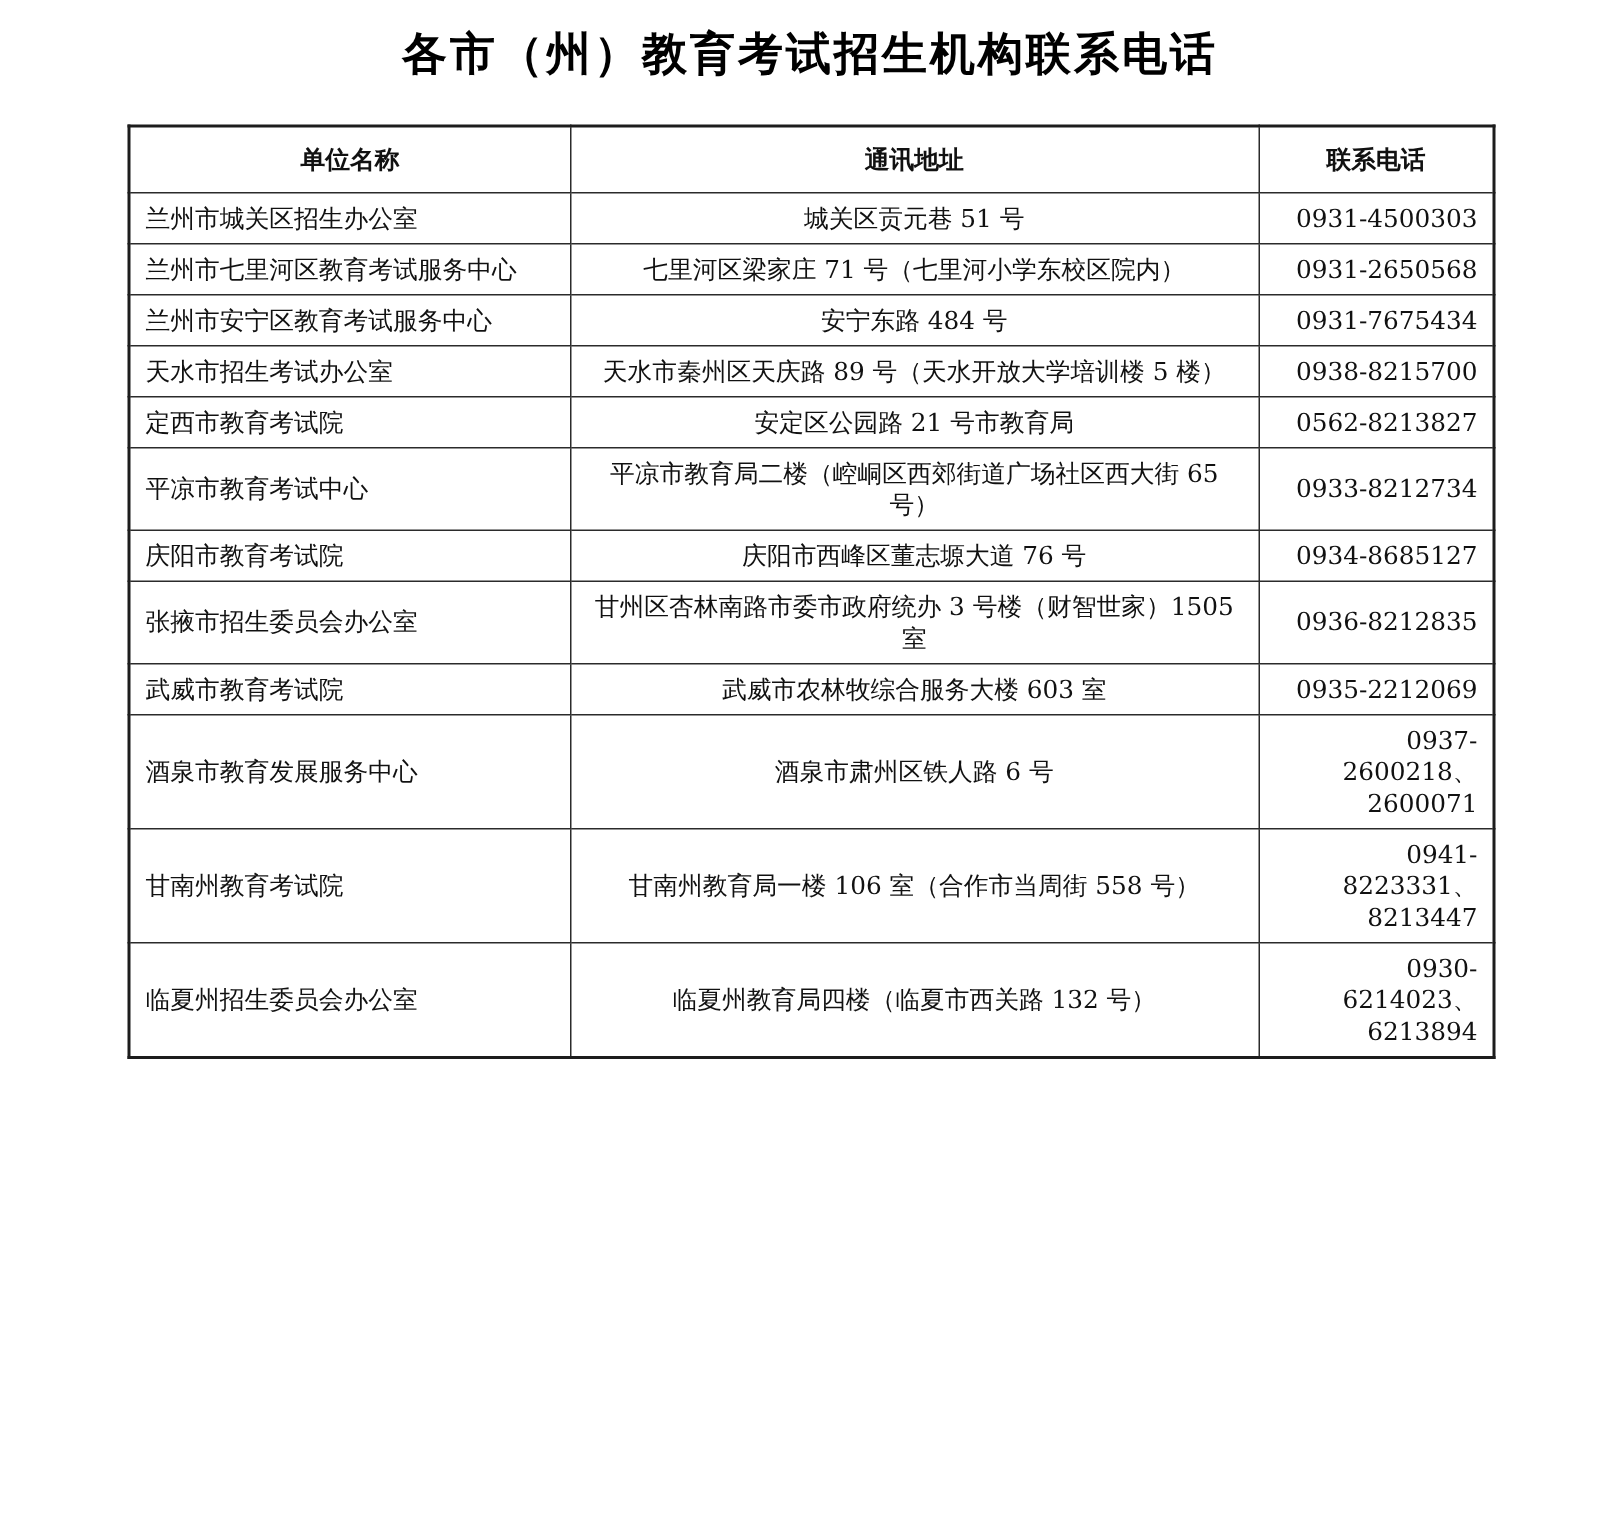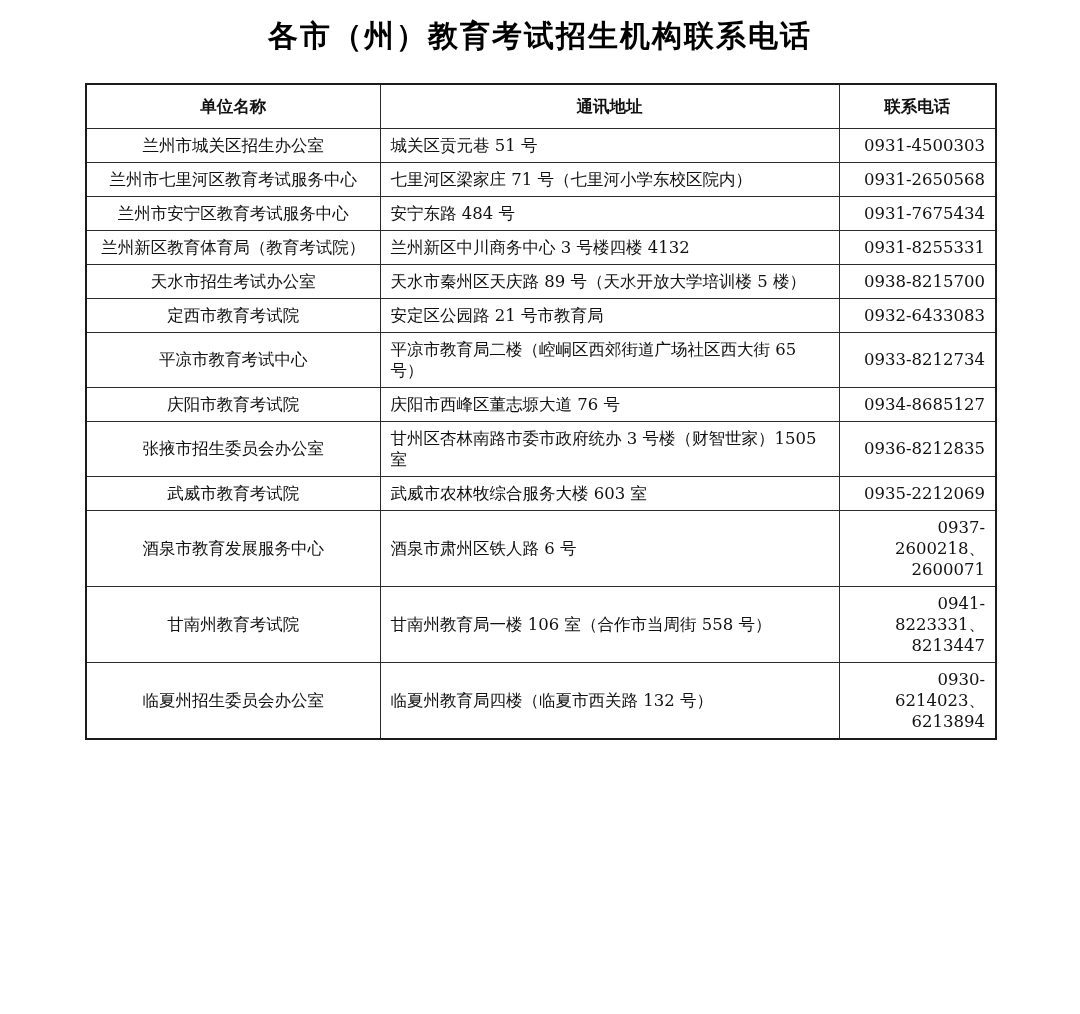--- a/index.html
+++ b/index.html
@@ -45,25 +45,25 @@
     box-sizing: border-box;
     vertical-align: middle;
     word-break: break-word;
   }
   table.contact-table th {
     font-weight: bold;
     text-align: center;
     height: 44px;
   }
   td.col-name {
-    text-align: center;
+    text-align: left;
     padding-left: 12px;
   }
   td.col-address {
-    text-align: left;
+    text-align: center;
     padding-left: 12px;
   }
   td.col-phone {
     text-align: right;
     padding-left: 6px;
     padding-right: 6px;
   }
 </style>
 </head>
 <body>
@@ -98,39 +98,34 @@
     <td class="col-phone">0931-2650568</td>
   </tr>
 
   <tr>
     <td class="col-name">兰州市安宁区教育考试服务中心</td>
     <td class="col-address">安宁东路 484 号</td>
     <td class="col-phone">0931-7675434</td>
   </tr>
 
 
-  <tr>
-    <td class="col-name">兰州新区教育体育局（教育考试院）</td>
-    <td class="col-address">兰州新区中川商务中心 3 号楼四楼 4132</td>
-    <td class="col-phone">0931-8255331</td>
-  </tr>
 
 
 
 
   <tr>
     <td class="col-name">天水市招生考试办公室</td>
     <td class="col-address">天水市秦州区天庆路 89 号（天水开放大学培训楼 5 楼）</td>
     <td class="col-phone">0938-8215700</td>
   </tr>
 
   <tr>
     <td class="col-name">定西市教育考试院</td>
     <td class="col-address">安定区公园路 21 号市教育局</td>
-    <td class="col-phone">0932-6433083</td>
+    <td class="col-phone">0562-8213827</td>
   </tr>
 
   <tr>
     <td class="col-name">平凉市教育考试中心</td>
     <td class="col-address">平凉市教育局二楼（崆峒区西郊街道广场社区西大街 65 号）</td>
     <td class="col-phone">0933-8212734</td>
   </tr>
 
   <tr>
     <td class="col-name">庆阳市教育考试院</td>

